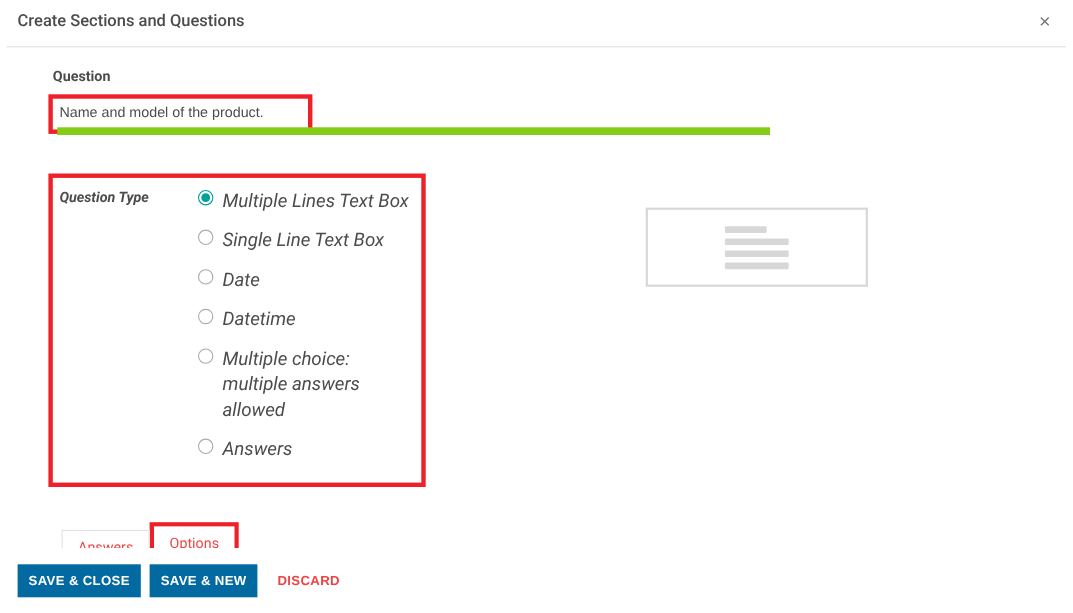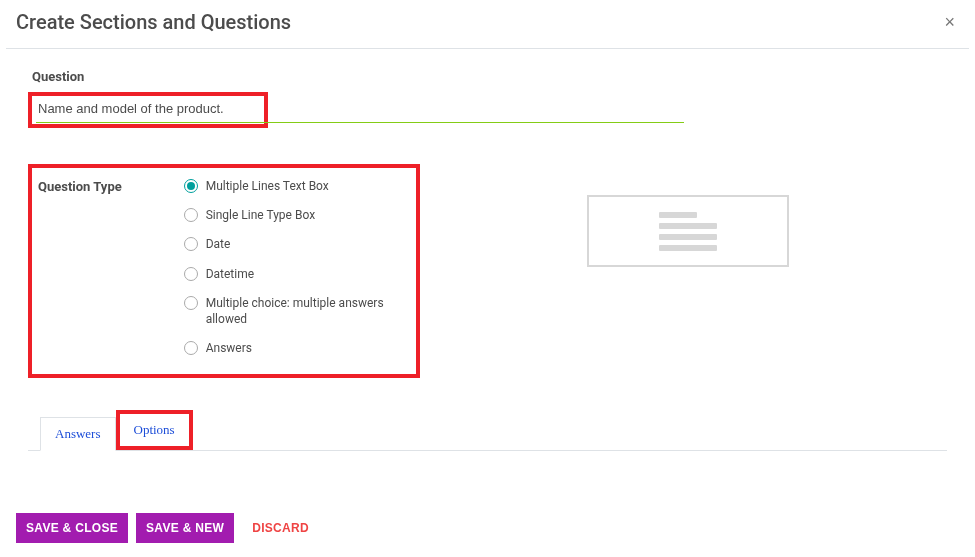--- a/index.html
+++ b/index.html
@@ -13,21 +13,21 @@
       position: relative;
       overflow: hidden;
     }
     .modal-header {
       display: flex;
       justify-content: space-between;
       align-items: center;
       padding: 10px 16px 14px 16px;
     }
     .modal-title {
-      font-size: 20px;
+      font-size: 15px;
       font-weight: 500;
       color: #4c4c4c;
       text-align: right;
     }
     .close-btn {
       font-size: 18px;
       color: #777;
       cursor: pointer;
       background: none;
       border: none;
@@ -36,58 +36,59 @@
     }
     .divider {
       border: none;
       border-top: 1px solid #dee2e6;
       margin: 0 6px;
     }
     .modal-body {
       position: relative;
       height: 455px;
       overflow-y: scroll;
-      padding: 20px 28px 10px 28px;
+      padding: 20px 28px 10px 44px;
     }
     .question-label {
       font-weight: 700;
       font-size: 13px;
       color: #4c4c4c;
       margin-bottom: 8px;
       padding-left: 4px;
     }
     .input-wrap {
       border: 4px solid #ee2028;
       padding: 4px 6px 0px 6px;
       width: 240px;
       position: relative;
     }
     .question-input {
       width: 648px;
       border: none;
-      border-bottom: 1px solid #84cc16;
+      border-bottom: 7px solid #84cc16;
       font-size: 13px;
       padding: 4px 2px 6px 2px;
       color: #4c4c4c;
       background: transparent;
       position: absolute;
       left: 8px;
       top: 5px;
     }
     .input-placeholder-row {
       height: 24px;
       position: relative;
     }
     .qtype-block {
       border: 4px solid #ee2028;
       margin-top: 36px;
       padding: 10px 10px 18px 6px;
-      width: 392px;
+      width: 343px;
       display: flex;
       align-items: flex-start;
+      font-style: italic;
     }
     .qtype-label {
       font-weight: 700;
       font-size: 13px;
       color: #4c4c4c;
       width: 152px;
       padding-top: 1px;
     }
     .qtype-options {
       display: flex;
@@ -117,21 +118,21 @@
       content: "";
       position: absolute;
       width: 8px;
       height: 8px;
       background: #00a09d;
       border-radius: 50%;
       top: 2px;
       left: 2px;
     }
     .radio-label {
-      font-size: 12px;
+      font-size: 17px;
       color: #4c4c4c;
       line-height: 1.35;
       max-width: 210px;
     }
     .preview-box {
       position: absolute;
       right: 186px;
       top: 146px;
       width: 202px;
       height: 72px;
@@ -156,28 +157,27 @@
     .tabs-row {
       display: flex;
       align-items: flex-end;
       margin-top: 32px;
       border-bottom: 1px solid #dee2e6;
       padding-left: 12px;
     }
     .tab {
       padding: 8px 14px;
       font-size: 13px;
-      color: #1d4ed8;
+      color: #ef4444;
       cursor: pointer;
       border: 1px solid transparent;
       border-bottom: none;
       position: relative;
       bottom: -1px;
       background: #fff;
-      font-family: Liberation Serif, serif;
     }
     .tab.active {
       border-color: #dee2e6;
       border-bottom: 1px solid #fff;
     }
     .tab-highlight {
       border: 4px solid #ee2028;
       padding: 0;
     }
     .tab-highlight .tab {
@@ -199,21 +199,21 @@
     .btn {
       border: none;
       padding: 8px 10px;
       font-size: 12px;
       font-weight: 700;
       letter-spacing: 0.3px;
       cursor: pointer;
       text-transform: uppercase;
     }
     .btn-primary {
-      background: #a21caf;
+      background: #0369a1;
       color: #fff;
     }
     .btn-link {
       background: transparent;
       color: #ef4444;
     }
     
     .modal-body::-webkit-scrollbar { width: 16px; }
     .modal-body::-webkit-scrollbar-track { background: #f1f1f1; }
     .modal-body::-webkit-scrollbar-thumb { background: #c1c1c1; }
@@ -246,21 +246,21 @@
   <div style="display:flex; position:relative;">
     <div class="qtype-block">
       <div class="qtype-label">Question Type</div>
       <div class="qtype-options">
         <label class="radio-row">
           <span class="radio selected"></span>
           <span class="radio-label">Multiple Lines Text Box</span>
         </label>
         <label class="radio-row">
           <span class="radio"></span>
-          <span class="radio-label">Single Line Type Box</span>
+          <span class="radio-label">Single Line Text Box</span>
         </label>
         <label class="radio-row">
           <span class="radio"></span>
           <span class="radio-label">Date</span>
         </label>
         <label class="radio-row">
           <span class="radio"></span>
           <span class="radio-label">Datetime</span>
         </label>
         <label class="radio-row">

